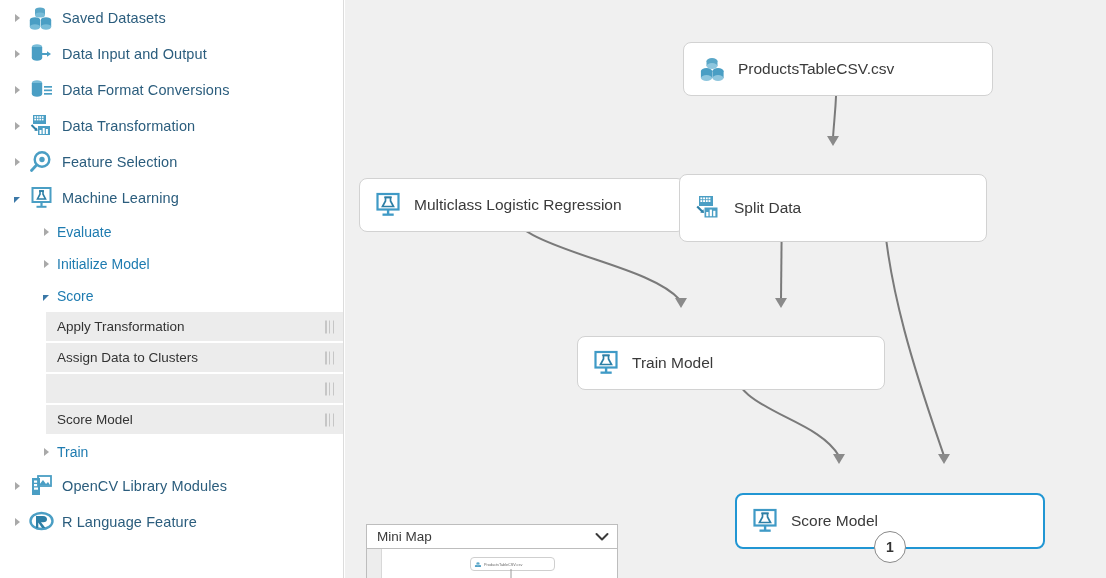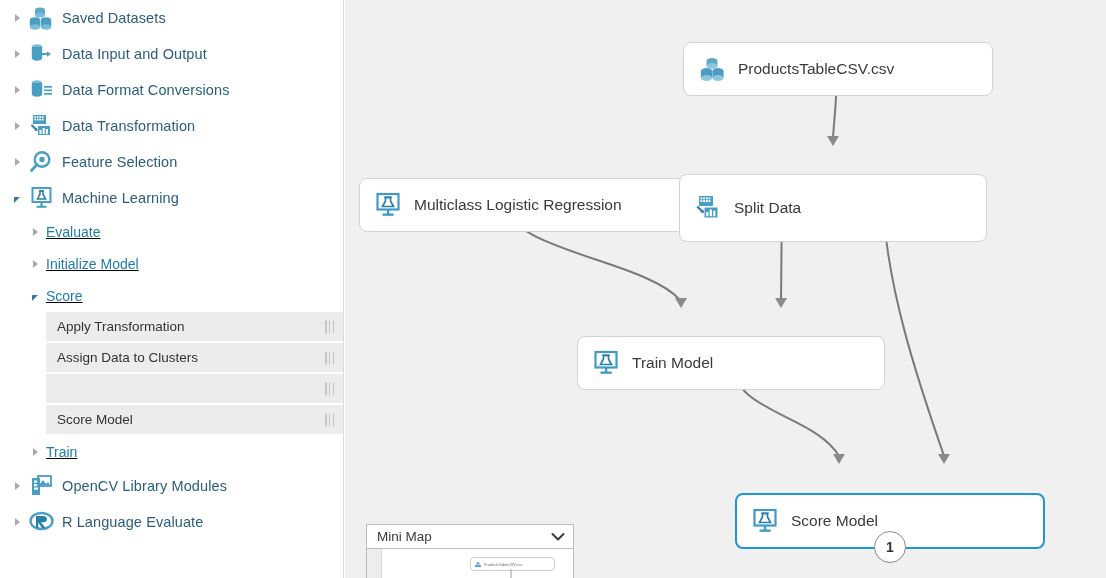--- a/index.html
+++ b/index.html
@@ -43,21 +43,21 @@
     transform:rotate(0deg);
   }
   .cat-icon{
     width:28px;height:26px;flex:0 0 28px;margin-right:6px;
     position:relative;
   }
   .cat-label{
     font-size:14.5px;color:#2b5d7d;letter-spacing:.1px;
     white-space:nowrap;
   }
-  .sub-row{padding-left:26px;height:32px;text-decoration:underline;}
+  .sub-row{padding-left:37px;height:32px;}
   .sub-label{font-size:14px;color:#1e7bb0;}
 
   
   .mod-row{
     position:relative;margin-left:46px;
     height:31px;background:#ececec;border-bottom:2px solid #ffffff;
     display:flex;align-items:center;box-sizing:border-box;
   }
   .mod-label{font-size:13.5px;color:#333333;padding-left:11px;}
   .drag-handle{
@@ -87,21 +87,21 @@
   .badge{
     position:absolute;left:50%;bottom:-16px;transform:translateX(-50%);
     width:30px;height:30px;border-radius:50%;
     background:#ffffff;border:1.5px solid #8a8a8a;
     display:flex;align-items:center;justify-content:center;
     font-size:14px;font-weight:bold;color:#333;
   }
 
   
   #minimap{
-    position:absolute;left:366px;top:524px;width:208px;height:54px;
+    position:absolute;left:366px;top:524px;width:252px;height:54px;
     background:#ffffff;border:1px solid #bdbdbd;box-sizing:border-box;text-align:center;
   }
   #minimap-header{
     height:24px;border-bottom:1px solid #bdbdbd;
     display:flex;align-items:center;justify-content:space-between;
     padding:0 8px 0 10px;box-sizing:border-box;background:#ffffff;
   }
   #minimap-title{font-size:13.5px;color:#3a3a3a;}
   #minimap-body{position:relative;height:29px;background:#ffffff;overflow:hidden;}
   #minimap-gutter{position:absolute;left:0;top:0;width:14px;height:100%;background:#ededed;border-right:1px solid #d8d8d8;}
@@ -289,21 +289,21 @@
 
 
     <div class="tree-row">
       <span class="twisty collapsed"></span>
       <span class="cat-icon">
         <svg viewBox="0 0 28 26" width="28" height="26">
           <ellipse cx="13.5" cy="12" rx="11" ry="8" fill="none" stroke="#4a9ec4" stroke-width="2.4"></ellipse>
           <path d="M10 7 L15 7 C17.8 7 19 8.4 19 10.2 C19 12 17.8 13.2 15.3 13.2 L13 13.2 L17.5 19 L14 19 L10.3 13.6 L10.3 19 L8 19 L8 7 Z" fill="#2d7fa6"></path>
         </svg>
       </span>
-      <span class="cat-label">R Language Evaluate</span>
+      <span class="cat-label">R Language Feature</span>
     </div>
   </div>
 
   <div id="canvas">
 
     <svg id="edges">
       <g stroke="#7a7a7a" stroke-width="2" fill="none">
 
         <path d="M492,65 C492,100 489,120 488,138"></path>
 

